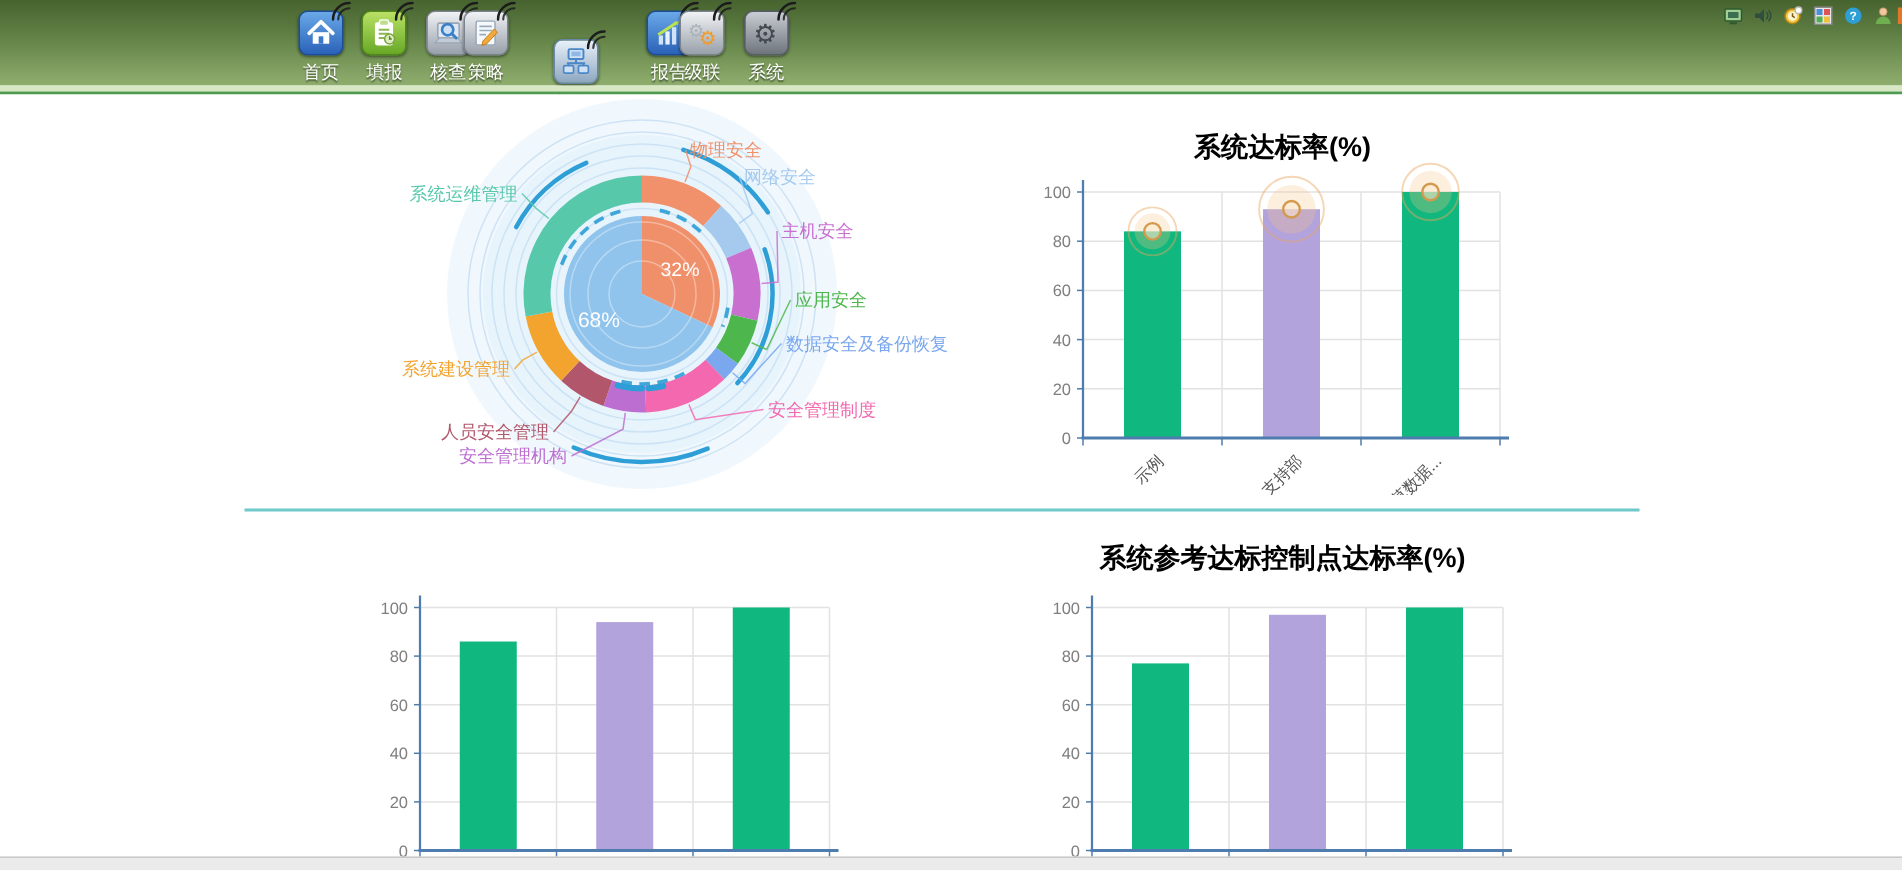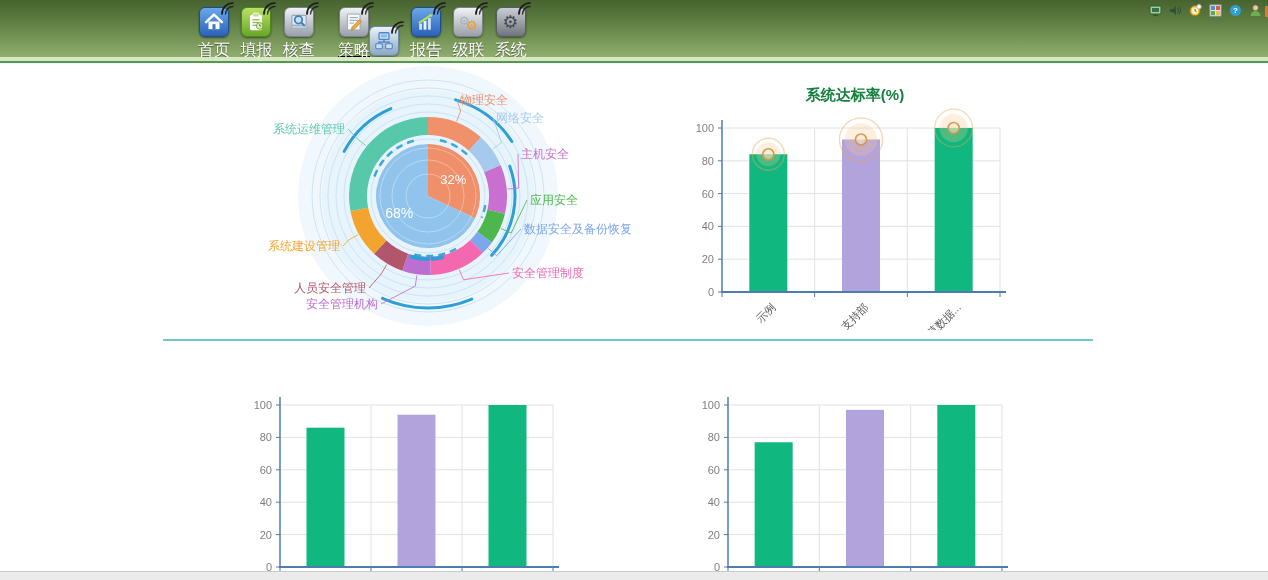--- a/index.html
+++ b/index.html
@@ -8,41 +8,41 @@
     background:#ffffff;font-family:"Liberation Sans",sans-serif;
   }
   
   .toolbar{
     position:absolute;left:0;top:0;width:1268px;height:57px;
     background:linear-gradient(#47632f,#5f7f44 40%,#8fae6e);
   }
   .toolbar-strip{position:absolute;left:0;top:57px;width:1268px;height:4px;background:#d8e7c4;}
   .toolbar-line{position:absolute;left:0;top:61px;width:1268px;height:2px;background:#4f9a4f;}
   .tb-item{position:absolute;top:7px;width:44px;text-align:center;cursor:pointer;}
-  .tb-label{color:#ffffff;font-size:16px;margin-top:3px;text-shadow:0 1px 1px rgba(0,0,0,.5);}
+  .tb-label{color:#ffffff;font-size:12px;margin-top:3px;text-shadow:0 1px 1px rgba(0,0,0,.5);}
   .tile{width:28px;height:28px;border-radius:6px;margin:0 auto;position:relative;
         box-shadow:0 1px 2px rgba(0,0,0,.45);}
   .tile>svg{position:absolute;left:3px;top:3px;width:22px;height:22px;}
   .tile-blue{background:linear-gradient(#6aa8e8,#2a62b8);border:1px solid #1d4c94;}
   .tile-green{background:linear-gradient(#b9e065,#68a826);border:1px solid #4f8818;}
   .tile-silver{background:linear-gradient(#f0f2f4,#98a0aa);border:1px solid #7a828c;}
   .tile-silverblue{background:linear-gradient(#e9f1f9,#8da7c0);border:1px solid #6888a8;}
   .tile-dark{background:linear-gradient(#c9cdd3,#6f757d);border:1px solid #565c64;}
   .tile-arc{position:absolute;top:-7px;right:-6px;width:13px;height:13px;}
   .tray{position:absolute;top:4px;right:6px;display:flex;gap:7px;align-items:center;}
   .tray-ic{width:13px;height:13px;display:block;cursor:pointer;}
   .tray-ic svg{width:13px;height:13px;display:block;}
   .tray-partial{position:absolute;top:4px;right:-3px;width:6px;height:13px;overflow:hidden;}
   
   .content{position:absolute;left:0;top:63px;width:1268px;height:508px;background:#fff;}
   .donut{position:absolute;left:170px;top:1px;width:500px;height:272px;}
   .barchart{position:absolute;width:330px;}
   .barchart svg{position:absolute;left:0;top:0;}
   .chart-title{position:absolute;left:0;top:8px;width:100%;text-align:center;
-    font-size:15px;font-weight:bold;color:#15803d;}
+    font-size:18px;font-weight:bold;color:#000000;}
   #chartA{left:690px;top:15px;height:252px;}
   #chartB{left:240px;top:289px;height:228px;}
   #chartC{left:690px;top:289px;height:228px;}
   .divider{position:absolute;left:163px;top:276px;width:930px;height:0;
     border-top:2px solid #6fc9cb;}
   .bottom-strip{position:absolute;left:0;top:571px;width:1268px;height:9px;
     background:#ebebeb;border-top:1px solid #c9c9c9;}
 </style>
 </head>
 <body>
@@ -89,21 +89,21 @@
             <circle cx="9.5" cy="8" r="3.4" fill="rgba(190,220,250,0.55)" stroke="#3c80c8" stroke-width="1.6"></circle>
             <line x1="12" y1="10.4" x2="14.6" y2="13" stroke="#3c80c8" stroke-width="1.8" stroke-linecap="round"></line>
           </svg>
           <span class="tile-arc"><svg viewBox="0 0 13 13">
               <path d="M1 12 A11 11 0 0 1 12 1" fill="none" stroke="#1c1c1c" stroke-width="1.7" stroke-linecap="round"></path>
               <path d="M4.5 12 A7.5 7.5 0 0 1 12 4.5" fill="none" stroke="#1c1c1c" stroke-width="1.4" stroke-linecap="round" opacity="0.85"></path>
             </svg></span>
         </div>
         <div class="tb-label">核查</div>
       </div>
-      <div class="tb-item" style="left: 332px; text-decoration: underline;">
+      <div class="tb-item" style="left: 302px;">
         <div class="tile tile-silver">
           <svg viewBox="0 0 20 20">
             <rect x="4" y="2.8" width="11.5" height="14.4" rx="1" fill="#f6f9fc" stroke="#9aa8b8" stroke-width="0.9"></rect>
             <line x1="6" y1="6" x2="13.5" y2="6" stroke="#99aabb" stroke-width="1"></line>
             <line x1="6" y1="8.5" x2="13.5" y2="8.5" stroke="#99aabb" stroke-width="1"></line>
             <line x1="6" y1="11" x2="10" y2="11" stroke="#99aabb" stroke-width="1"></line>
             <path d="M8.2 14.8 L15 7.6 l2 1.9 L10.3 16.7 l-2.8 .8 z" fill="#f2a93b" stroke="#c27c1a" stroke-width="0.6"></path>
           </svg>
           <span class="tile-arc"><svg viewBox="0 0 13 13">
               <path d="M1 12 A11 11 0 0 1 12 1" fill="none" stroke="#1c1c1c" stroke-width="1.7" stroke-linecap="round"></path>
@@ -124,21 +124,21 @@
             <rect x="2.5" y="12.5" width="6" height="4.5" rx="0.8" fill="#cfe0f2" stroke="#4a86c8" stroke-width="1"></rect>
             <rect x="11.5" y="12.5" width="6" height="4.5" rx="0.8" fill="#cfe0f2" stroke="#4a86c8" stroke-width="1"></rect>
           </svg>
           <span class="tile-arc"><svg viewBox="0 0 13 13">
               <path d="M1 12 A11 11 0 0 1 12 1" fill="none" stroke="#1c1c1c" stroke-width="1.7" stroke-linecap="round"></path>
               <path d="M4.5 12 A7.5 7.5 0 0 1 12 4.5" fill="none" stroke="#1c1c1c" stroke-width="1.4" stroke-linecap="round" opacity="0.85"></path>
             </svg></span>
         </div>
         <div class="tb-label">资产</div>
       </div>
-      <div class="tb-item" style="left: 404px;">
+      <div class="tb-item" style="left: 424px;">
         <div class="tile tile-blue">
           <svg viewBox="0 0 20 20">
             <rect x="3.8" y="11.5" width="2.6" height="5.5" fill="#cfe2f8"></rect>
             <rect x="7.8" y="9" width="2.6" height="8" fill="#e8f1fc"></rect>
             <rect x="11.8" y="6.5" width="2.6" height="10.5" fill="#cfe2f8"></rect>
             <path d="M3.5 11 L14.5 3.8" stroke="#bde24e" stroke-width="1.8" fill="none"></path>
             <path d="M16 2.8 l-3.2 .6 2.5 2.1 z" fill="#bde24e"></path>
           </svg>
           <span class="tile-arc"><svg viewBox="0 0 13 13">
               <path d="M1 12 A11 11 0 0 1 12 1" fill="none" stroke="#1c1c1c" stroke-width="1.7" stroke-linecap="round"></path>
@@ -400,17 +400,18 @@
         <text x="30" y="121.8" text-anchor="end" font-size="11" fill="#7f7f7f">60</text>
         <line x1="34" y1="85.4" x2="38" y2="85.4" stroke="#4e7cae" stroke-width="1"></line>
         <text x="30" y="89.4" text-anchor="end" font-size="11" fill="#7f7f7f">80</text>
         <line x1="34" y1="53" x2="38" y2="53" stroke="#4e7cae" stroke-width="1"></line>
         <text x="30" y="57" text-anchor="end" font-size="11" fill="#7f7f7f">100</text>
         <line x1="38" y1="215" x2="38" y2="220" stroke="#4e7cae" stroke-width="1"></line>
         <line x1="129.33333333333331" y1="215" x2="129.33333333333331" y2="220" stroke="#4e7cae" stroke-width="1"></line>
         <line x1="220.66666666666666" y1="215" x2="220.66666666666666" y2="220" stroke="#4e7cae" stroke-width="1"></line>
         <line x1="312" y1="215" x2="312" y2="220" stroke="#4e7cae" stroke-width="1"></line>
       </svg>
+    <div class="chart-title">系统参考达标控制点达标率(%)</div>
   </div>
 
 </div>
 
 <div class="bottom-strip"></div>
 
 </body></html>

